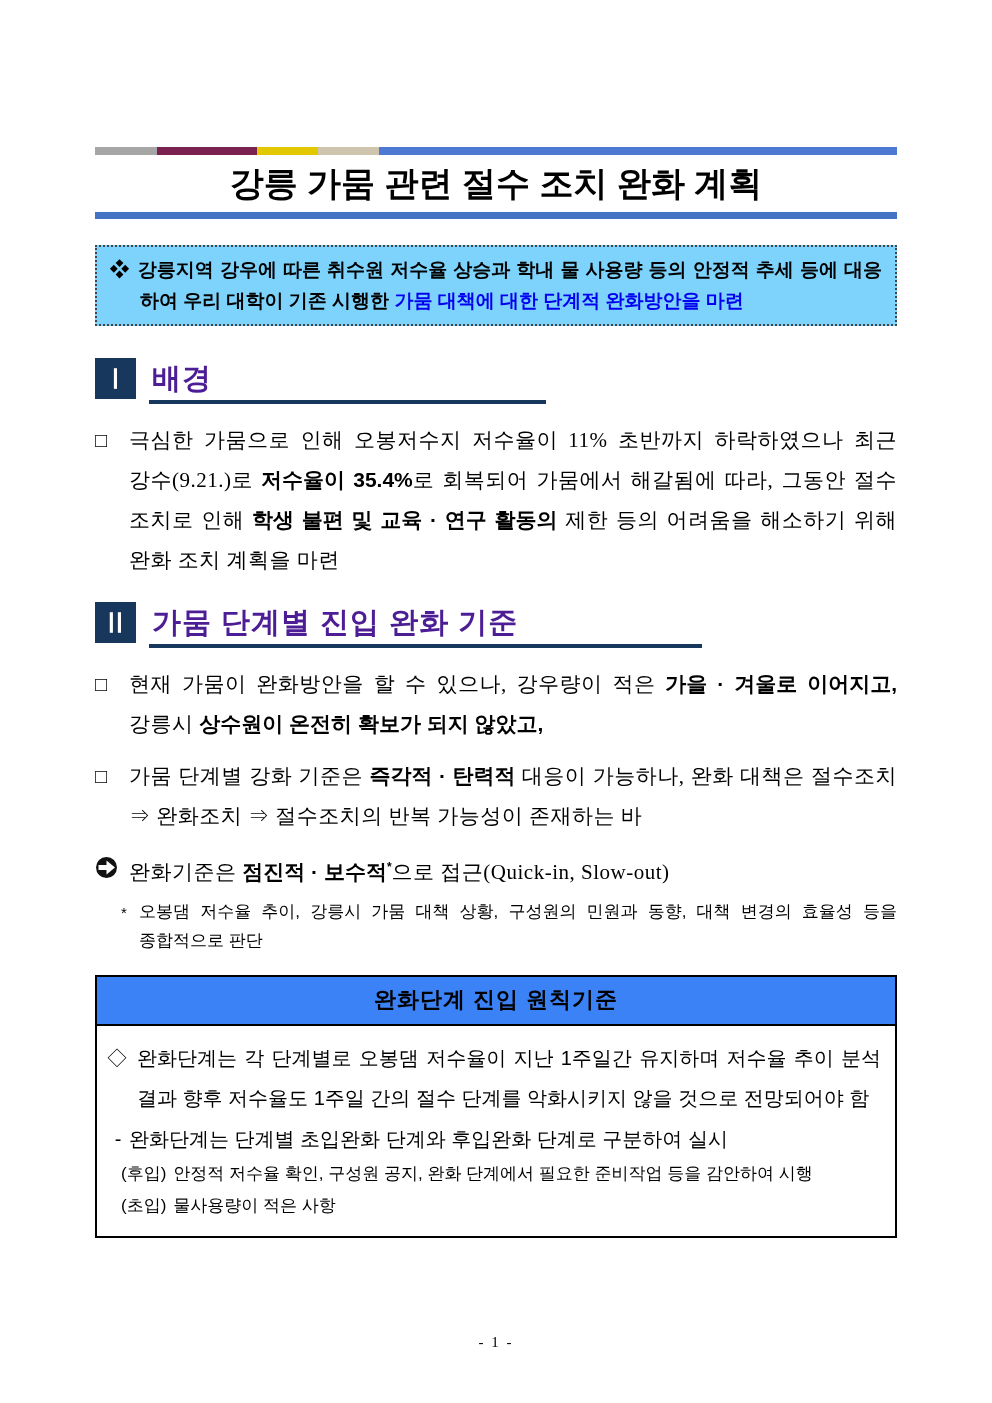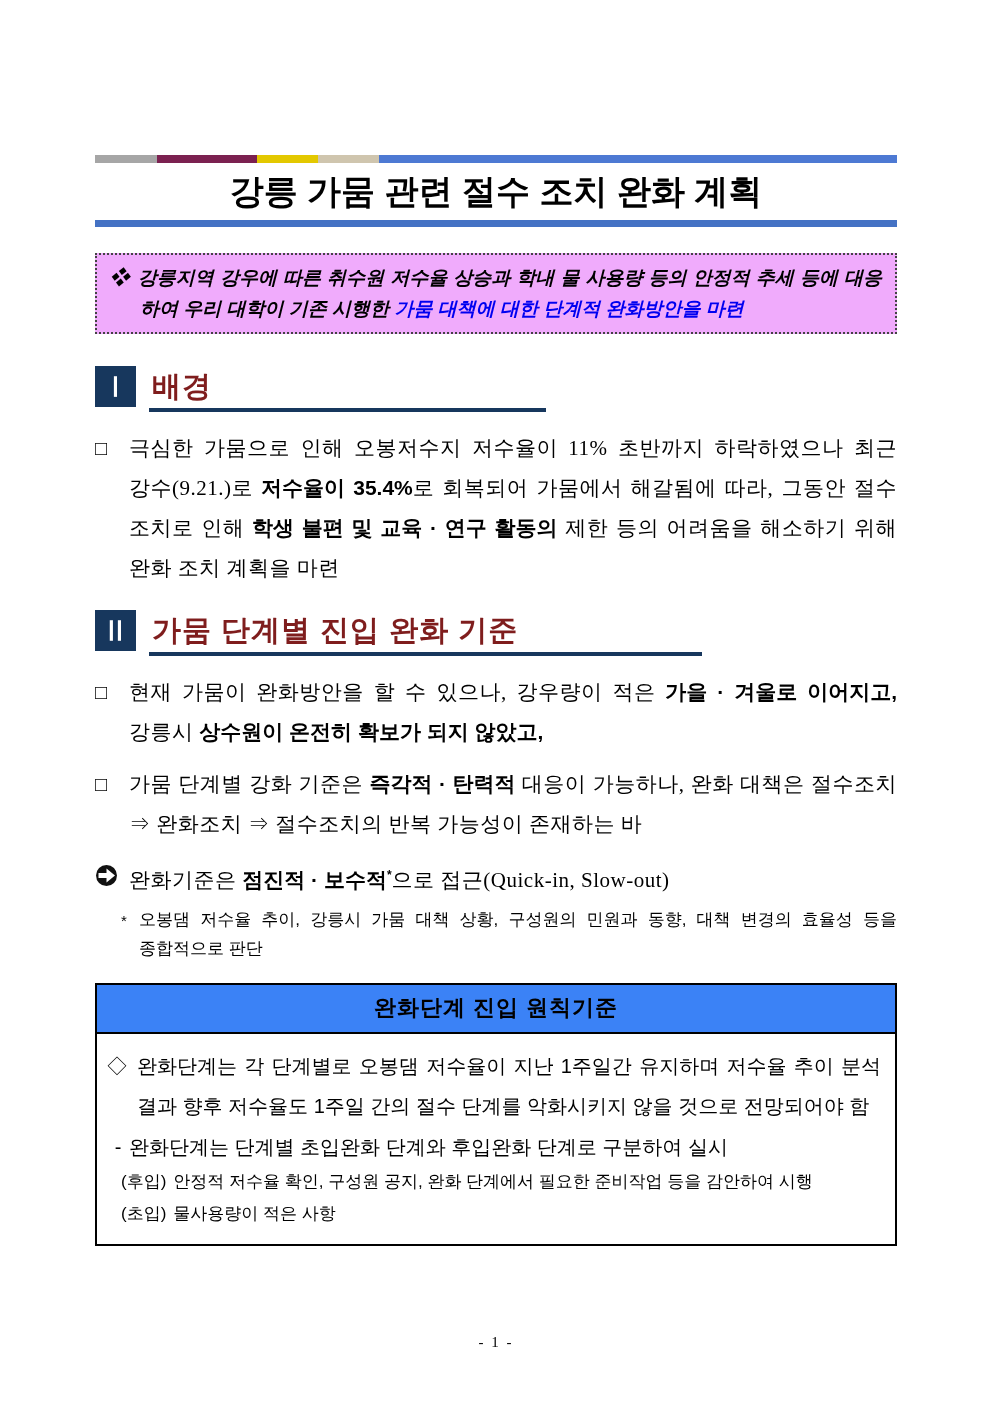--- a/index.html
+++ b/index.html
@@ -6,64 +6,63 @@
   .page {
     position:relative;
     width:992px; height:1403px;
     margin:0 auto;
     background:#ffffff;
     font-family:"Liberation Serif", serif;
     color:#000;
     overflow:hidden;
     box-sizing:border-box;
   }
-  .content { position:absolute; left:95px; top:155px; width:802px; }
+  .content { position:absolute; left:95px; top:147px; width:802px; }
 
   
   .top-bar { display:flex; height:8px; width:100%; }
   .top-bar span { display:block; height:8px; }
   .doc-title {
     font-family:"Liberation Sans", sans-serif;
     font-weight:800; font-size:34px; letter-spacing:0px;
     text-align:center; padding:6px 0 3px 0; color:#000;
   }
   .title-underline { height:7px; background:#4472c4; margin-top:2px; }
 
   
   .summary-box {
     margin-top:26px;
     border:2px dotted #444;
-    background:#f0abfc;
+    background:#7dd3fc;
     padding:7px 13px 8px 13px;
     font-family:"Liberation Sans", sans-serif;
     font-size:19px; font-weight:600; line-height:31px;
     text-align:justify; word-break:keep-all;
     box-sizing:border-box;
-    font-style:italic;
   }
   .summary-box .hang { padding-left:30px; text-indent:-30px; }
   .summary-box .marker { margin-right:8px; }
   .hl { color:#0000f0; font-weight:800; }
 
   
   .sec { display:flex; align-items:stretch; }
   .sec.first { margin-top:32px; }
   .sec.second { margin-top:22px; }
   .sec-num {
     width:41px; height:41px; flex:none;
     background:#17375d; color:#ffffff;
     font-family:"Liberation Serif", serif; font-size:27px; font-weight:bold;
     display:flex; align-items:center; justify-content:center;
   }
   .sec-head {
     margin-left:13px; box-sizing:border-box;
     border-bottom:4px solid #17375d;
     padding:1px 8px 1px 3px;
     font-family:"Liberation Sans", sans-serif;
-    font-size:29px; font-weight:800; color:#7f1d1d;
+    font-size:29px; font-weight:800; color:#4c1d95;
     letter-spacing:1px;
   }
   .sec.first  .sec-head { width:397px; }
   .sec.second .sec-head { width:553px; }
 
   
   .para {
     display:flex; text-align:justify; word-break:keep-all;
     font-size:21px; line-height:40px; letter-spacing:0.5px;
   }

